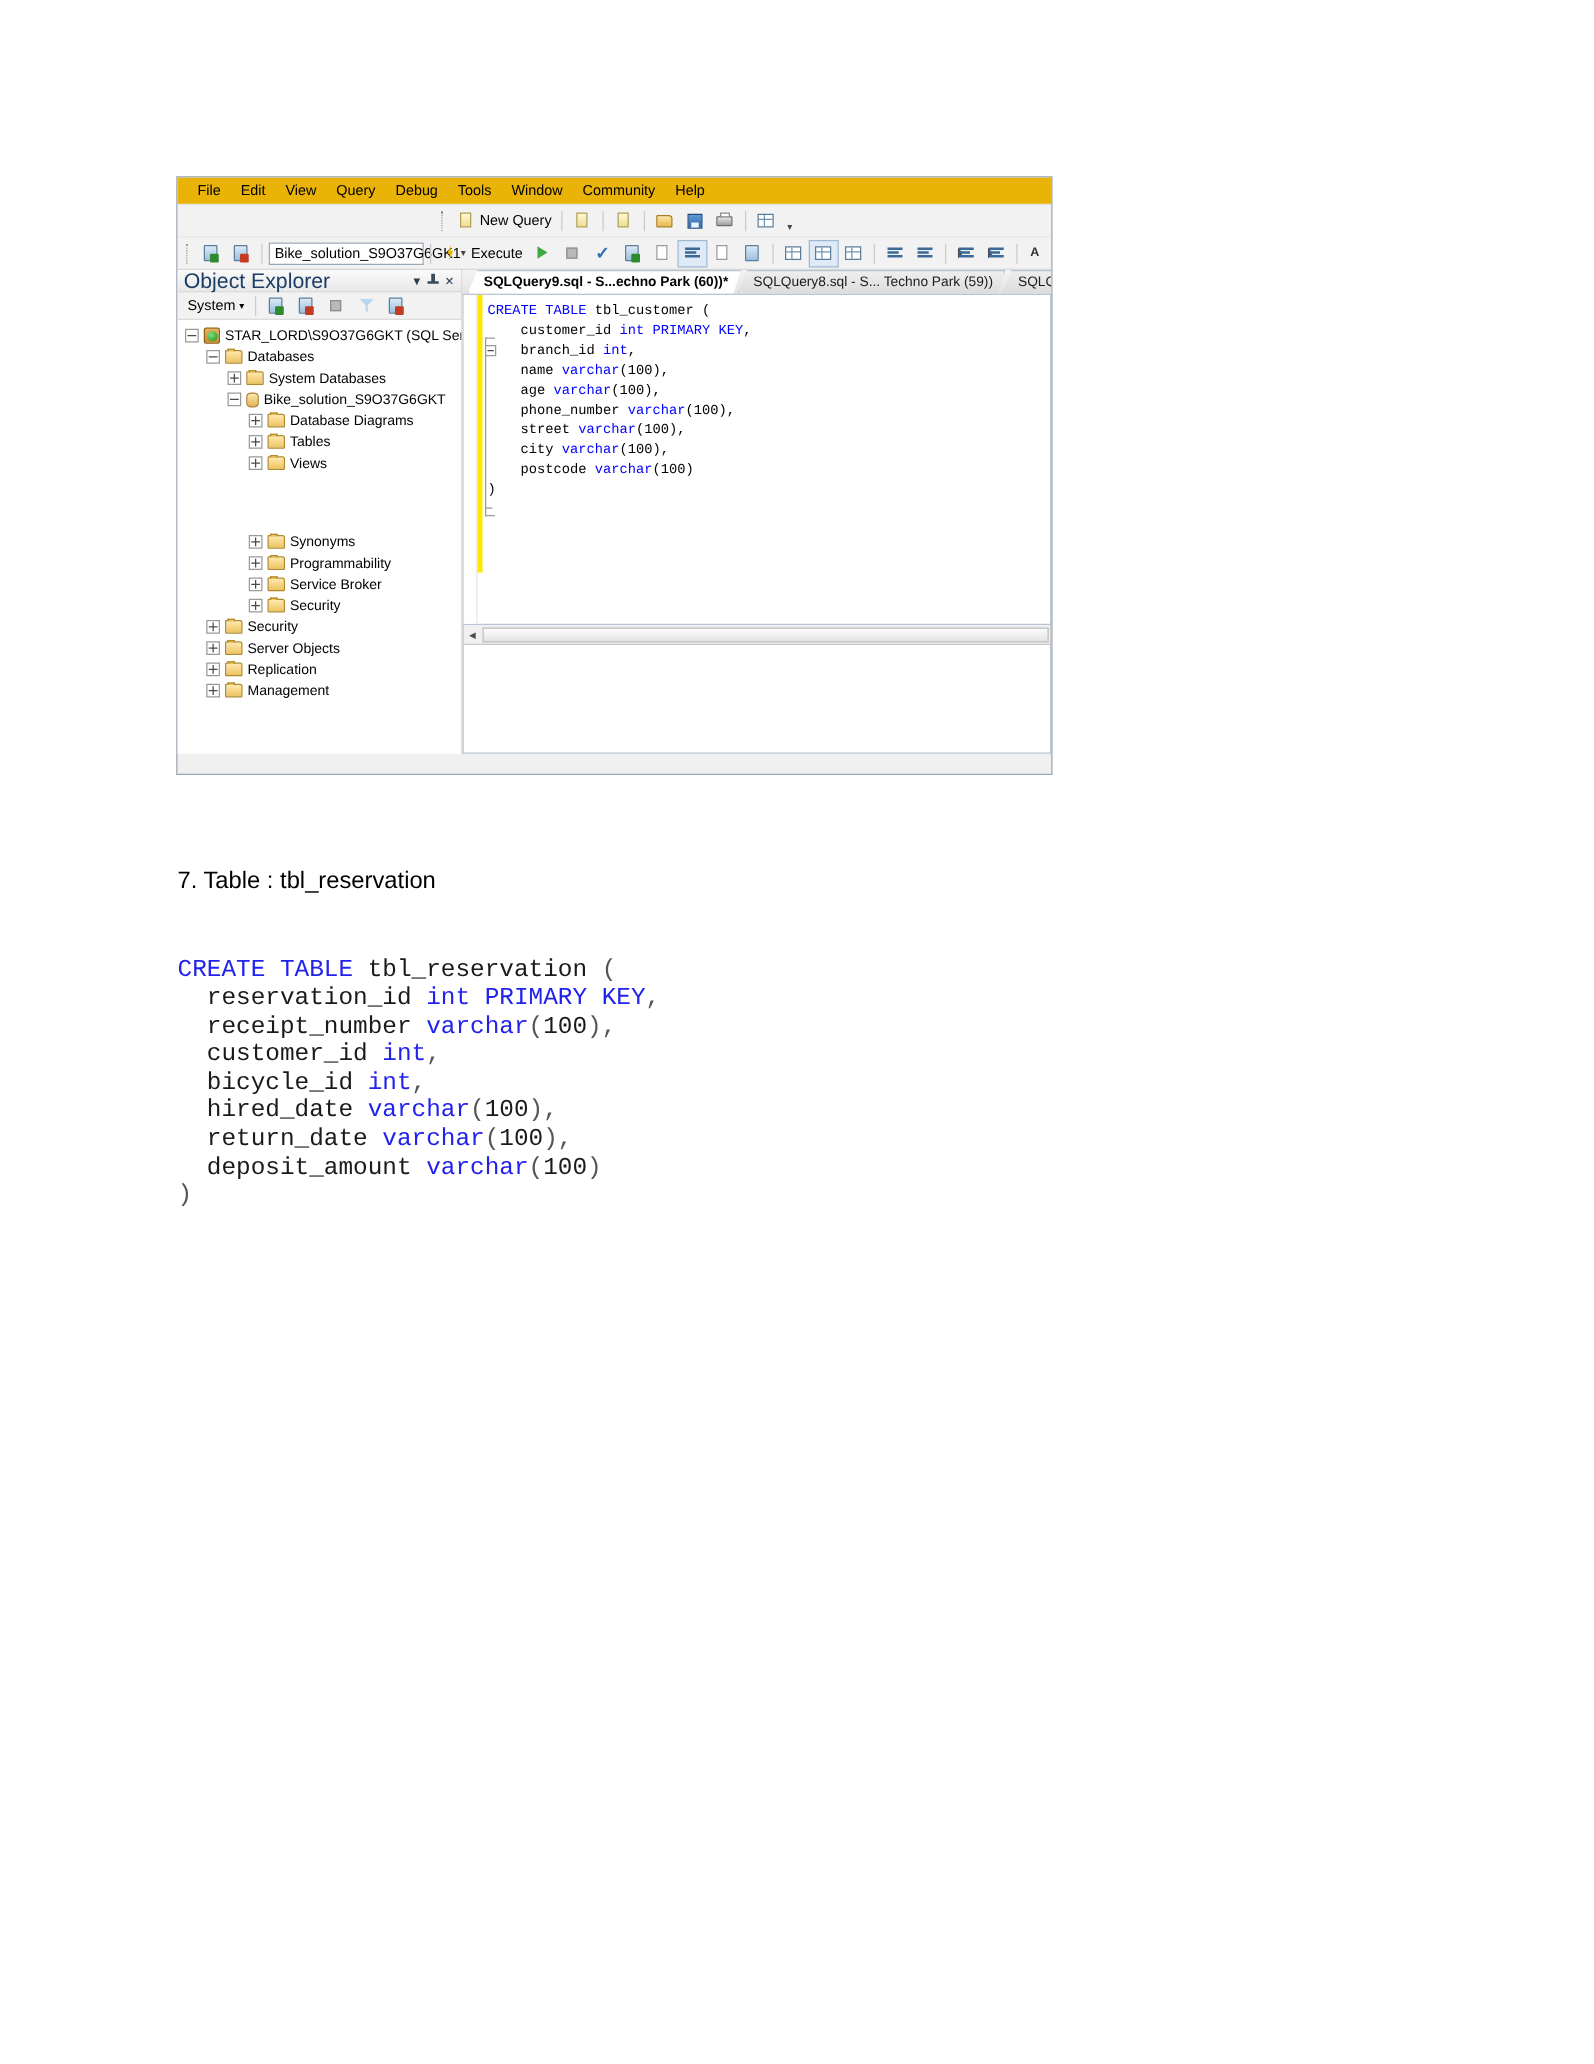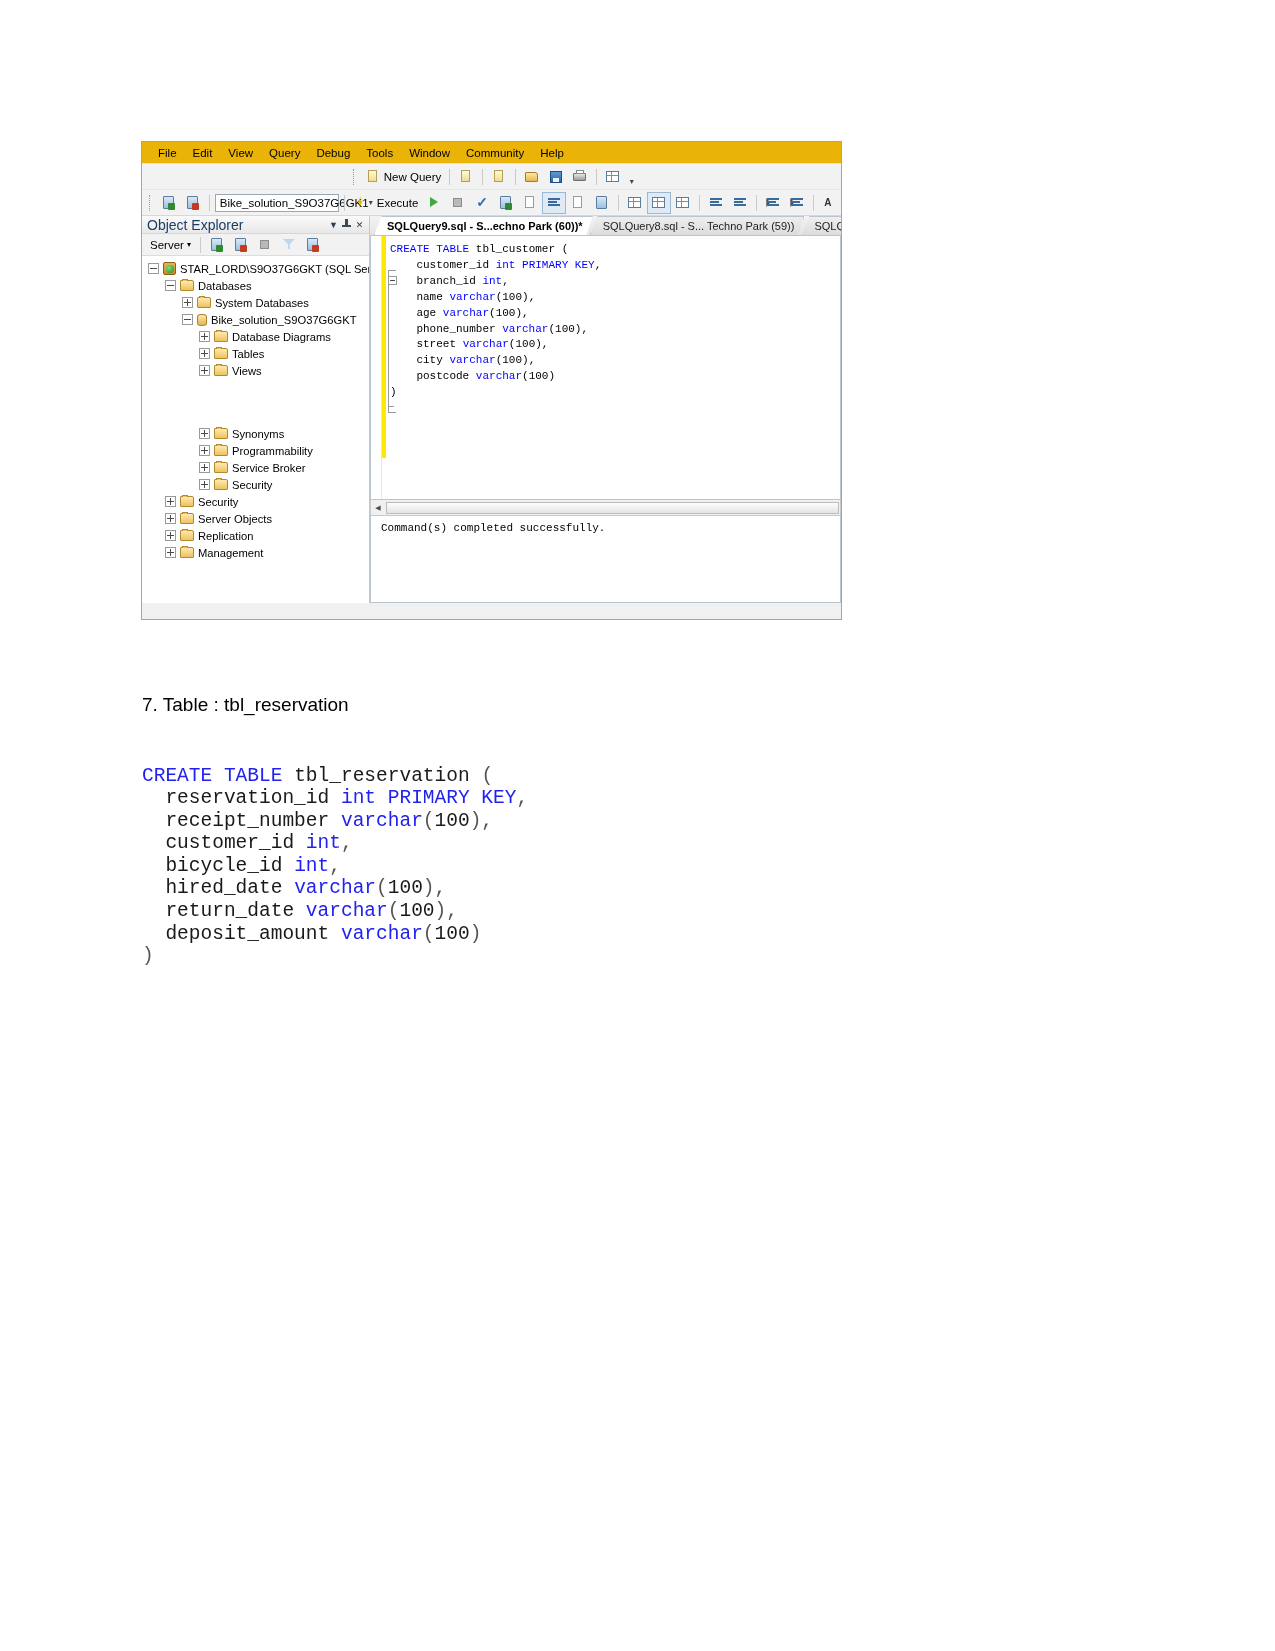--- a/index.html
+++ b/index.html
@@ -271,21 +271,21 @@
     flex: none;
   }
   .oe-header {
     height: 17px;
     background: linear-gradient(180deg,#fafafa,#e8e8e8);
     border-bottom: 1px solid #d6d6d6;
     display:flex; align-items:center;
     padding: 0 3px 0 5px;
   }
   .oe-title {
-    font-size: 14px; color:#1b3d66; flex:1; white-space:nowrap;
+    font-size: 17px; color:#1b3d66; flex:1; white-space:nowrap;
   }
   .oe-hbtn {
     width: 13px; height: 13px;
     display:flex; align-items:center; justify-content:center;
     font-size: 9px; color:#2b3e50; cursor:default;
   }
   .pin {
     width: 9px; height: 11px; position:relative;
   }
   .pin::before {
@@ -740,21 +740,21 @@
       <div class="oe-header">
         <span class="oe-title">Object Explorer</span>
         <span class="oe-hbtn">▼</span>
         <span class="oe-hbtn">
             <span class="pin"></span>
           </span>
         <span class="oe-hbtn">✕</span>
       </div>
       <div class="oe-toolbar">
         <div class="connect-btn">
-          <span>Server</span>
+          <span>System</span>
           <span class="caret" style="font-size:8px">▾</span>
         </div>
         <span class="tb-sep"></span>
         <div class="tb-btn">
           <span class="ico">
               <span class="dbico">
                 <span class="mk"></span>
               </span>
             </span>
         </div>
@@ -889,21 +889,20 @@
 <span>)</span></pre>
         </div>
       </div>
 
       <div class="hscroll">
         <span class="hs-arrow">◀</span>
         <span class="hs-thumb"></span>
       </div>
 
       <div class="results-pane">
-        <div class="msg-body">Command(s) completed successfully.</div>
       </div>
     </div>
   </div>
 </div>
 
 <div class="doc-heading">7. Table : tbl_reservation</div>
 <pre class="doc-code" id="doc-code"><span class="kw">CREATE TABLE</span><span> tbl_reservation </span><span class="punc">(</span>
 <span>  reservation_id </span><span class="kw">int PRIMARY KEY</span><span class="punc">,</span>
 <span>  receipt_number </span><span class="ty">varchar</span><span class="punc">(</span><span>100</span><span class="punc">),</span>
 <span>  customer_id </span><span class="kw">int</span><span class="punc">,</span>

